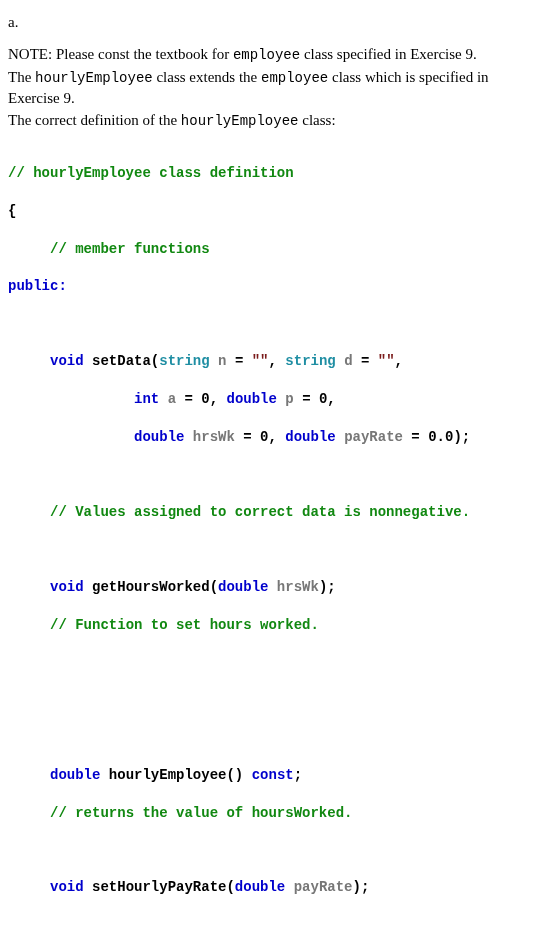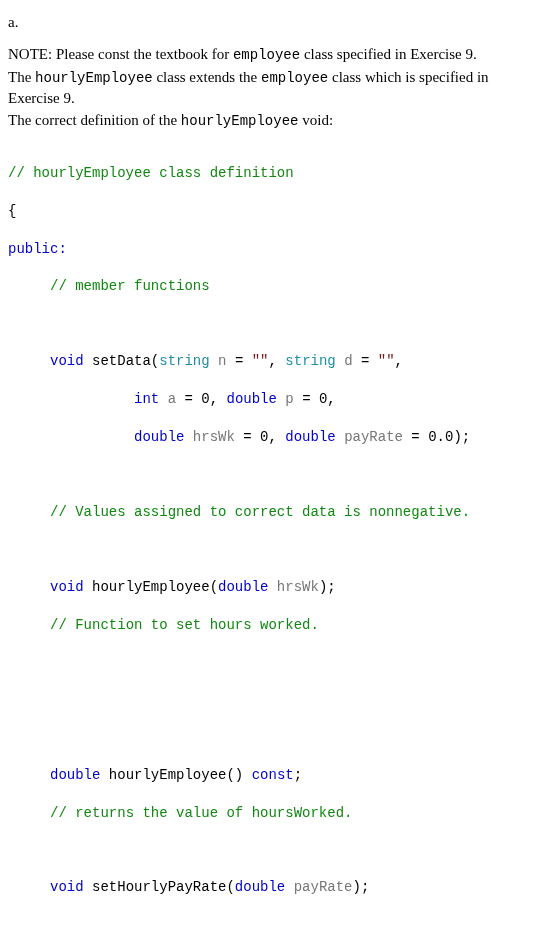--- a/index.html
+++ b/index.html
@@ -24,21 +24,21 @@
     font-size: 14px;
   }
   .code {
     font-family: "Courier New", Courier, monospace;
     font-size: 14px;
     line-height: 1.35;
     color: #000;
     margin-top: 14px;
     white-space: pre;
   }
-  .code div { white-space: pre; }
+  .code div { white-space: pre; font-weight: bold; }
   .kw   { color: #0000cc; }     
   .type { color: #1f8ea3; }     
   .cmt  { color: #118811; }     
   .str  { color: #7a1a1a; }     
   .param{ color: #777777; }     
   .num  { color: #000000; }
   .blank { height: 18px; }
 </style>
 </head>
 <body>
@@ -46,37 +46,37 @@
 <div class="prose">
   <p>a.</p>
   <div style="height:10px"></div>
   <p>
     <span>NOTE: Please const the textbook for </span><span class="mono-inline">employee</span><span> class specified in Exercise 9.</span>
   </p>
   <p>
     <span>The </span><span class="mono-inline">hourlyEmployee</span><span> class extends the </span><span class="mono-inline">employee</span><span> class which is specified in Exercise 9.</span>
   </p>
   <p>
-    <span>The correct definition of the </span><span class="mono-inline">hourlyEmployee</span><span> void:</span>
+    <span>The correct definition of the </span><span class="mono-inline">hourlyEmployee</span><span> class:</span>
   </p>
 </div>
 
 <div class="code">
 <div><span class="cmt">// hourlyEmployee class definition</span></div>
 <div><span>{</span></div>
+<div><span>     </span><span class="cmt">// member functions</span></div>
 <div><span class="kw">public:</span></div>
-<div><span>     </span><span class="cmt">// member functions</span></div>
 <div class="blank"></div>
 <div><span>     </span><span class="kw">void</span><span> setData(</span><span class="type">string</span><span class="param"> n</span><span> = </span><span class="str">""</span><span>, </span><span class="type">string</span><span class="param"> d</span><span> = </span><span class="str">""</span>,</div>
 <div><span>               </span><span class="kw">int</span><span class="param"> a</span><span> = </span><span class="num">0</span><span>, </span><span class="kw">double</span><span class="param"> p</span><span> = </span><span class="num">0</span>,</div>
 <div><span>               </span><span class="kw">double</span><span class="param"> hrsWk</span><span> = </span><span class="num">0</span><span>, </span><span class="kw">double</span><span class="param"> payRate</span><span> = </span><span class="num">0.0</span><span>);</span></div>
 <div><span>     </span></div>
 <div><span>     </span><span class="cmt">// Values assigned to correct data is nonnegative.</span></div>
 <div class="blank"></div>
-<div><span>     </span><span class="kw">void</span><span> hourlyEmployee(</span><span class="kw">double</span><span class="param"> hrsWk</span><span>);</span></div>
+<div><span>     </span><span class="kw">void</span><span> getHoursWorked(</span><span class="kw">double</span><span class="param"> hrsWk</span><span>);</span></div>
 <div><span>     </span><span class="cmt">// Function to set hours worked.</span></div>
 <div><span>     </span></div>
 <div><span>     </span></div>
 <div class="blank"></div>
 <div><span>     </span><span class="kw">double</span><span> hourlyEmployee() </span><span class="kw">const</span><span>;</span></div>
 <div><span>     </span><span class="cmt">// returns the value of hoursWorked.</span></div>
 <div class="blank"></div>
 <div><span>     </span><span class="kw">void</span><span> setHourlyPayRate(</span><span class="kw">double</span><span class="param"> payRate</span><span>);</span></div>
 
 

